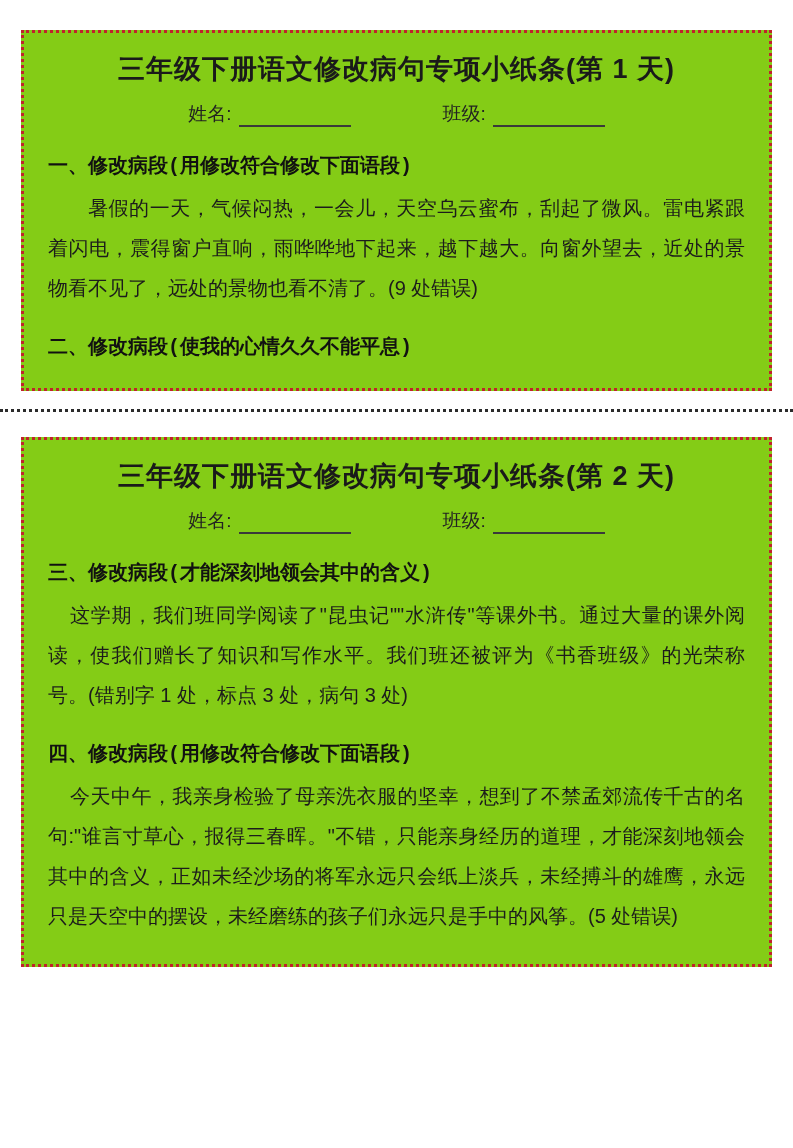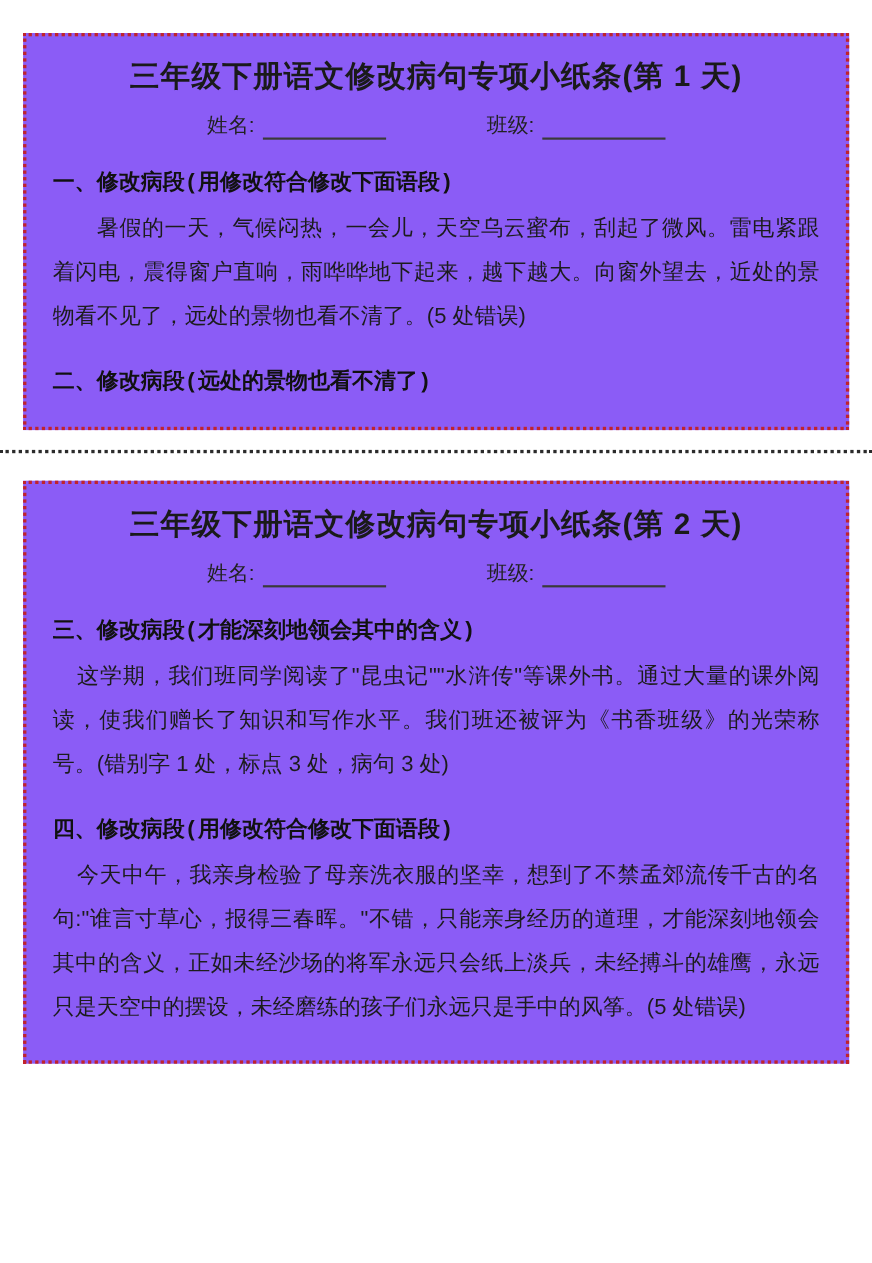--- a/index.html
+++ b/index.html
@@ -9,21 +9,21 @@
     background: #ffffff;
     font-family: "Liberation Sans", sans-serif;
     color: #1a1a1a;
     box-sizing: border-box;
     padding-top: 30px;
   }
   .panel {
     border: 3px dotted #c0232c;
     margin: 0 21px;
     padding: 12px 24px 28px;
-    background: #8b5cf6;
+    background: #84cc16;
     box-sizing: border-box;
   }
   .panel-title {
     font-size: 27px;
     font-weight: bold;
     text-align: center;
     letter-spacing: 1px;
     margin: 6px 0 0;
   }
   .meta-row {
@@ -77,25 +77,25 @@
       <span class="blank-line"></span>
     </div>
     <div class="meta-item">
       <span>班级:</span>
       <span class="blank-line"></span>
     </div>
   </div>
 
   <div class="section">
     <h2 class="section-heading">一、修改病段(用修改符合修改下面语段)</h2>
-    <p class="section-body indent-2">暑假的一天，气候闷热，一会儿，天空乌云蜜布，刮起了微风。雷电紧跟着闪电，震得窗户直响，雨哗哗地下起来，越下越大。向窗外望去，近处的景物看不见了，远处的景物也看不清了。(5 处错误)</p>
+    <p class="section-body indent-2">暑假的一天，气候闷热，一会儿，天空乌云蜜布，刮起了微风。雷电紧跟着闪电，震得窗户直响，雨哗哗地下起来，越下越大。向窗外望去，近处的景物看不见了，远处的景物也看不清了。(9 处错误)</p>
   </div>
 
   <div class="section">
-    <h2 class="section-heading">二、修改病段(远处的景物也看不清了)</h2>
+    <h2 class="section-heading">二、修改病段(使我的心情久久不能平息)</h2>
   </div>
 </div>
 
 <div class="cut-divider"></div>
 
 <div class="panel">
   <h1 class="panel-title">三年级下册语文修改病句专项小纸条(第 2 天)</h1>
   <div class="meta-row">
     <div class="meta-item">
       <span>姓名:</span>

